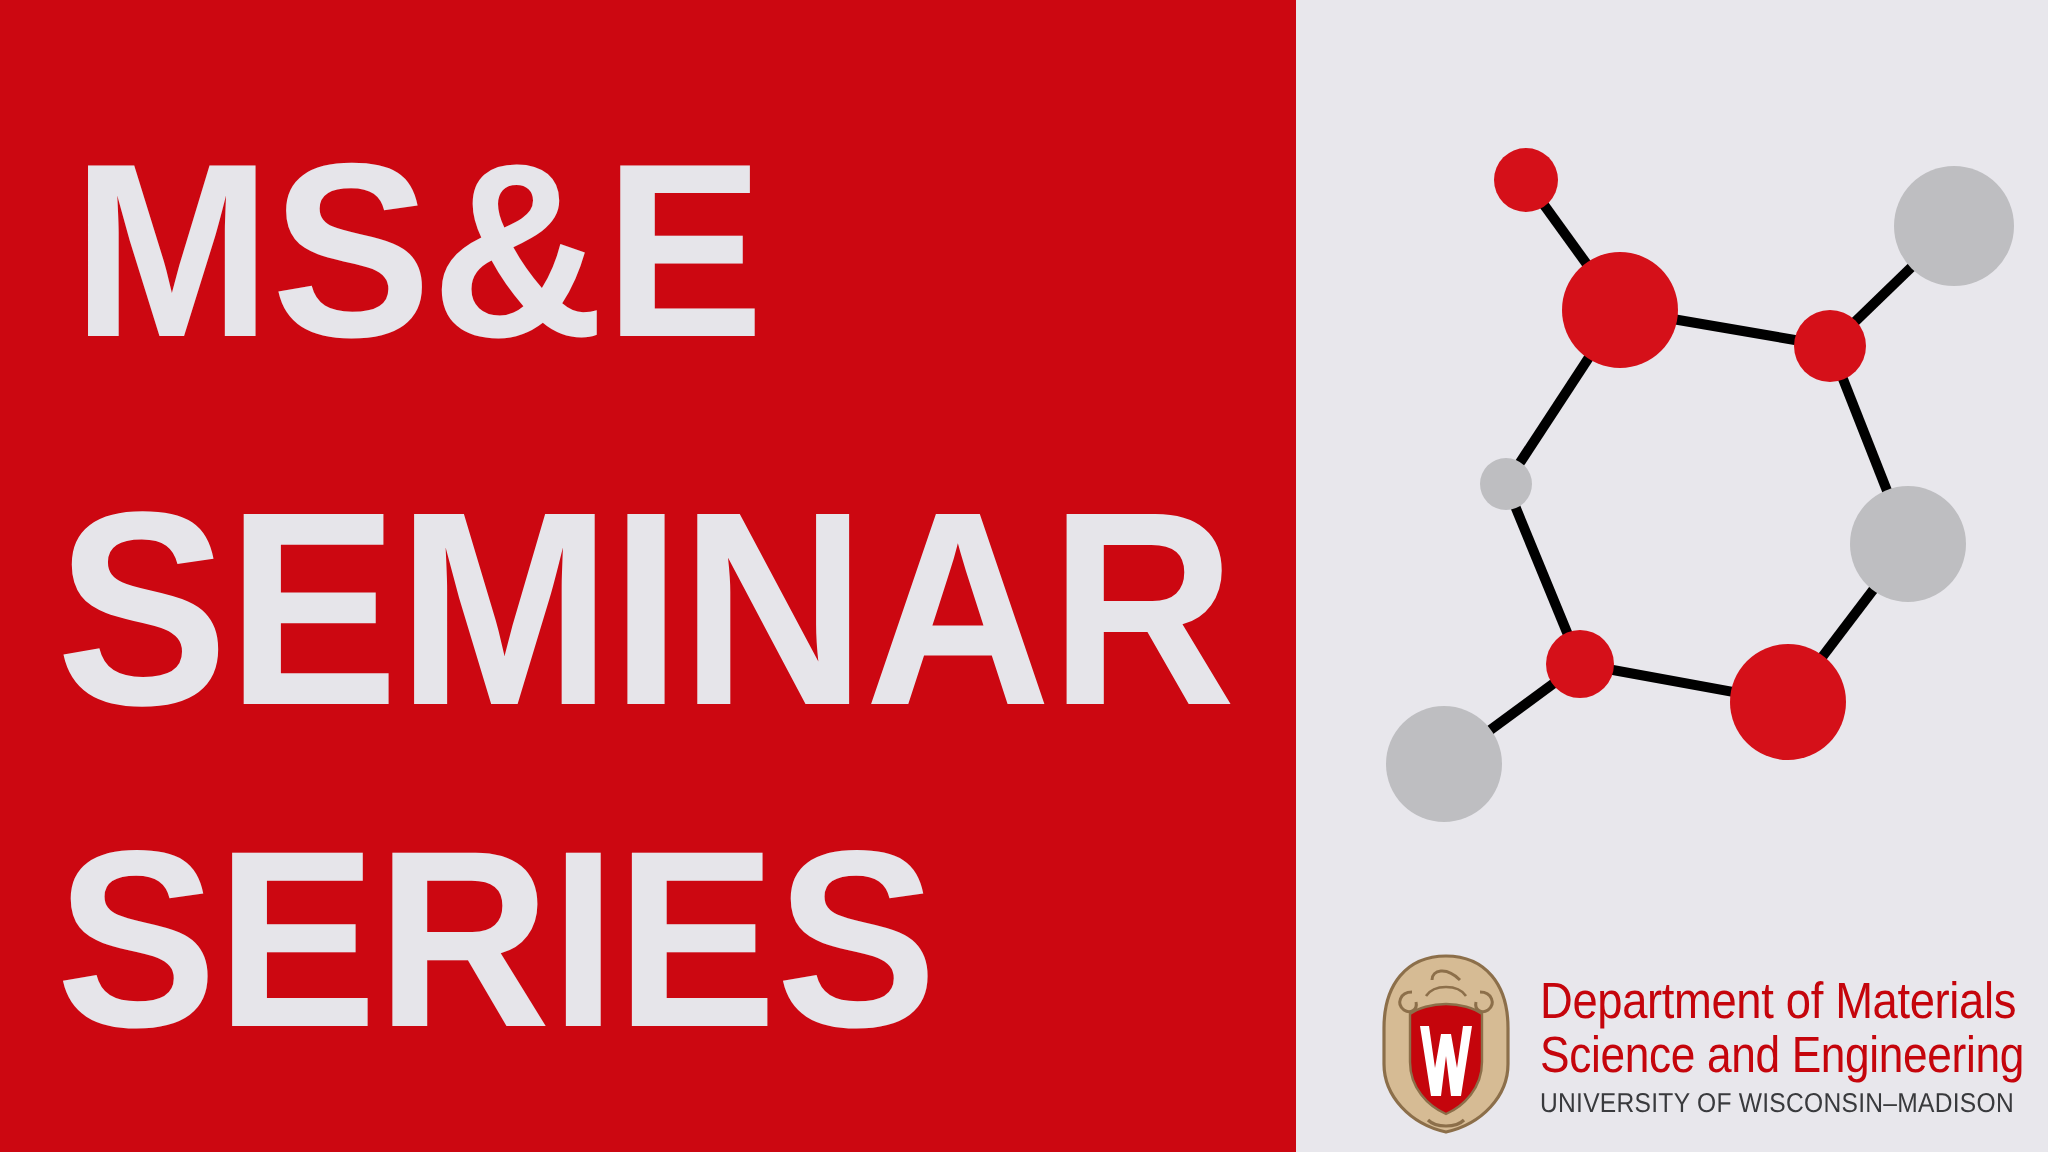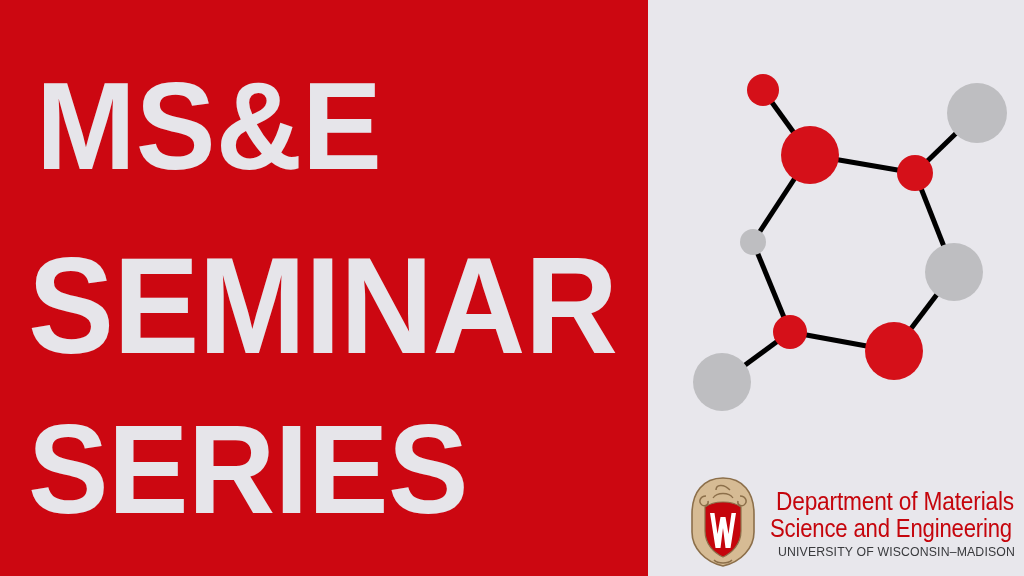--- a/index.html
+++ b/index.html
@@ -94,21 +94,20 @@
   
   #uw-logo {
     position: absolute;
     left: 686px;
     top: 474px;
     width: 320px;
     height: 96px;
     display: flex;
     flex-direction: row;
     align-items: center;
-    text-align: center;
   }
   #uw-crest {
     width: 74px;
     height: 92px;
     flex: 0 0 auto;
   }
   #uw-wordmark {
     margin-left: 10px;
     flex: 1 1 auto;
     padding-top: 4px;

